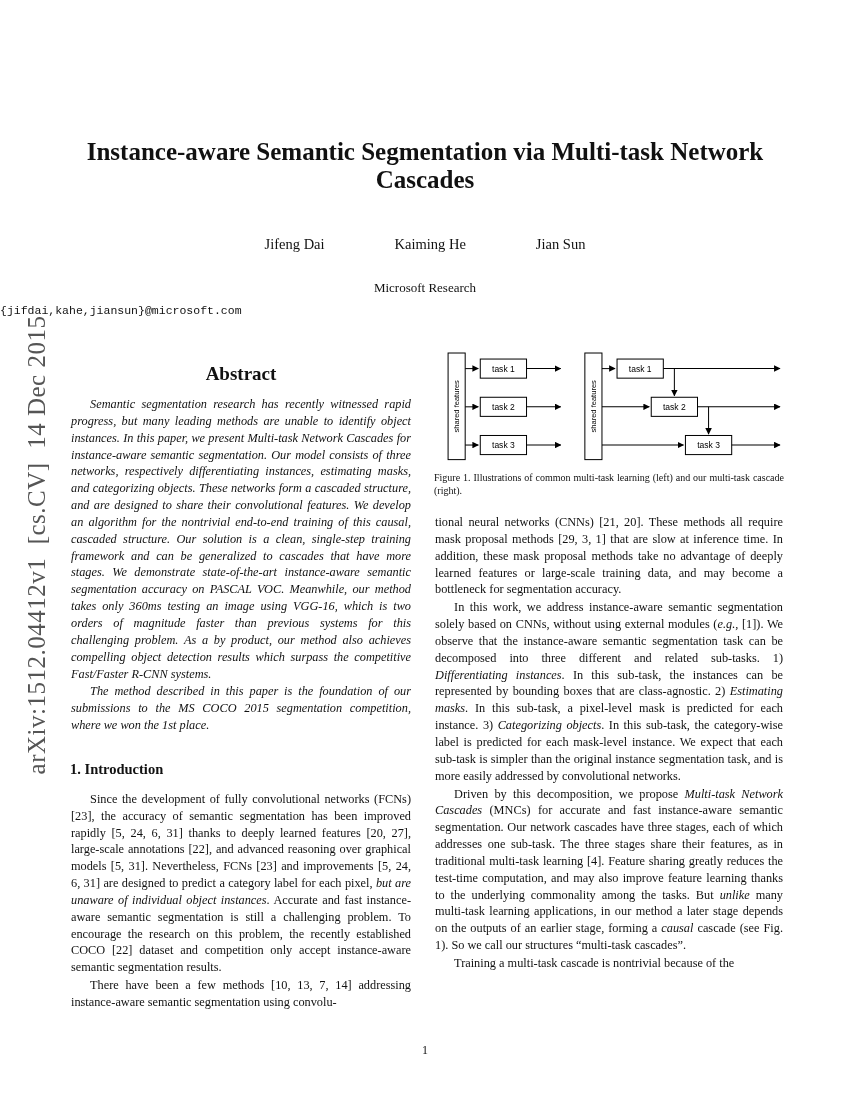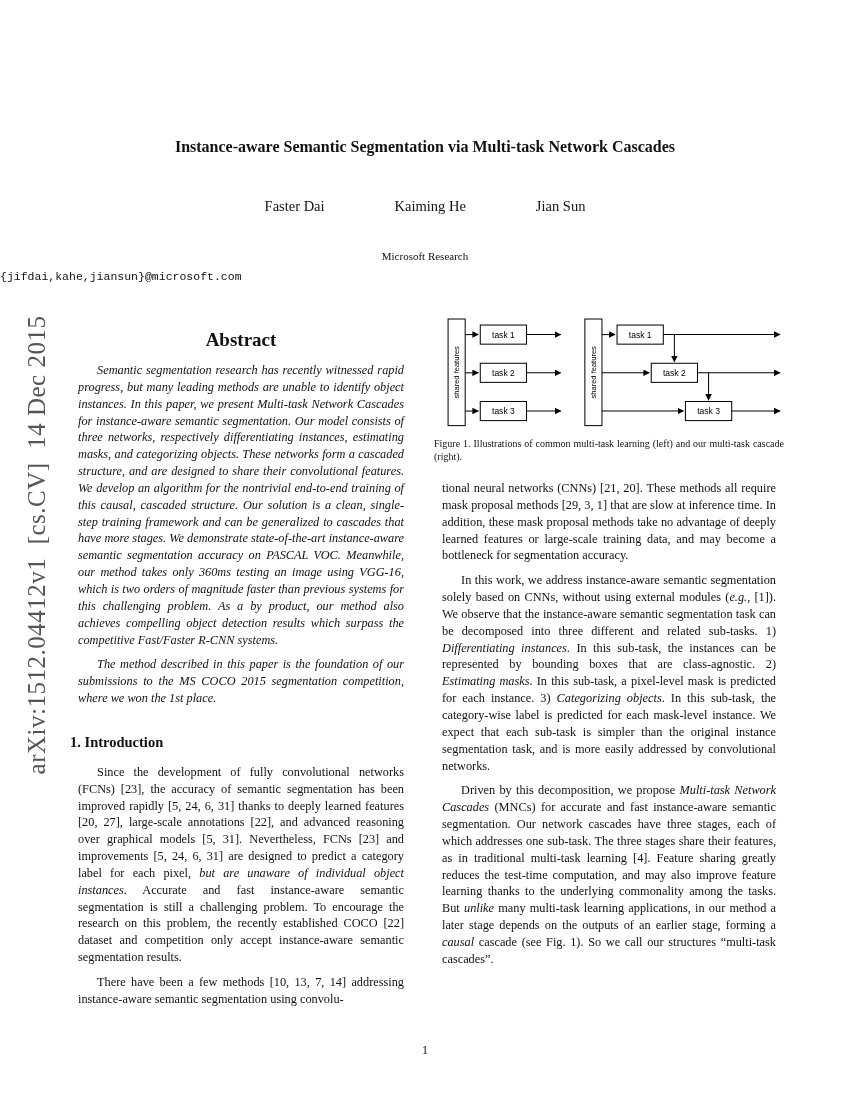--- a/index.html
+++ b/index.html
@@ -19,31 +19,31 @@
     transform: translate(-50%, -50%) rotate(-90deg);
     white-space: pre;
     font-size: 25px;
     color: #555555;
     letter-spacing: 0.5px;
   }
 
   .paper-title {
     margin: 138px 80px 0 80px;
     text-align: center;
-    font-size: 16px;
+    font-size: 25px;
     font-weight: bold;
   }
   .authors {
     display: flex;
     justify-content: center;
     gap: 70px;
     margin-top: 42px;
     font-size: 14.5px;
   }
-  .affiliation { text-align: center; margin-top: 35px; font-size: 11px; }
+  .affiliation { text-align: center; margin-top: 27px; font-size: 13px; }
   .email {
     margin-top: 8px;
     font-size: 11.5px;
     font-family: "Liberation Mono", monospace;
   }
 
   .columns {
     display: flex;
     gap: 22px;
     margin: 34px 66px 0 70px;
@@ -57,21 +57,21 @@
     font-size: 19px;
     margin-top: 12px;
   }
   .abstract-body {
     font-style: italic;
     font-size: 12.1px;
     line-height: 1.36;
     text-align: justify;
     margin-top: 11px;
   }
-  p { margin: 8px; text-indent: 1.55em; }
+  p { margin: 1px; text-indent: 1.55em; }
   p.noindent { text-indent: 0; }
 
   .section-heading {
     font-weight: bold;
     font-size: 14.5px;
     margin-top: 27px;
     margin-bottom: 13px;
   }
   .body-text {
     font-size: 12.3px;
@@ -102,21 +102,21 @@
 </head>
 <body>
 
 <div class="page">
 
   <div class="arxiv-banner">arXiv:1512.04412v1  [cs.CV]  14 Dec 2015</div>
 
   <div class="paper-title">Instance-aware Semantic Segmentation via Multi-task Network Cascades</div>
 
   <div class="authors">
-    <span>Faster Dai</span>
+    <span>Jifeng Dai</span>
     <span>Kaiming He</span>
     <span>Jian Sun</span>
   </div>
 
   <div class="affiliation">Microsoft Research</div>
   <div class="email">{jifdai,kahe,jiansun}@microsoft.com</div>
 
   <div class="columns">
 
     <div class="col-left">
@@ -186,20 +186,21 @@
             <line class="diagram-line" x1="273" y1="55.5" x2="273" y2="82.5" marker-end="url(#arrow)"></line>
           </g>
         </svg>
         <div class="figure-caption">Figure 1. Illustrations of common multi-task learning (left) and our multi-task cascade (right).</div>
       </div>
 
       <div class="body-text right-text">
         <p class="noindent">tional neural networks (CNNs) [21, 20]. These methods all require mask proposal methods [29, 3, 1] that are slow at inference time. In addition, these mask proposal methods take no advantage of deeply learned features or large-scale training data, and may become a bottleneck for segmentation accuracy.</p>
         <p>In this work, we address instance-aware semantic segmentation solely based on CNNs, without using external modules (<i>e.g.</i>, [1]). We observe that the instance-aware semantic segmentation task can be decomposed into three different and related sub-tasks. 1) <i>Differentiating instances</i>. In this sub-task, the instances can be represented by bounding boxes that are class-agnostic. 2) <i>Estimating masks</i>. In this sub-task, a pixel-level mask is predicted for each instance. 3) <i>Categorizing objects</i>. In this sub-task, the category-wise label is predicted for each mask-level instance. We expect that each sub-task is simpler than the original instance segmentation task, and is more easily addressed by convolutional networks.</p>
         <p>Driven by this decomposition, we propose <i>Multi-task Network Cascades</i> (MNCs) for accurate and fast instance-aware semantic segmentation. Our network cascades have three stages, each of which addresses one sub-task. The three stages share their features, as in traditional multi-task learning [4]. Feature sharing greatly reduces the test-time computation, and may also improve feature learning thanks to the underlying commonality among the tasks. But <i>unlike</i> many multi-task learning applications, in our method a later stage depends on the outputs of an earlier stage, forming a <i>causal</i> cascade (see Fig. 1). So we call our structures “multi-task cascades”.</p>
+        <p>Training a multi-task cascade is nontrivial because of the</p>
       </div>
 
     </div>
   </div>
 
   <div class="page-number">1</div>
 
 </div>
 
 </body></html>

